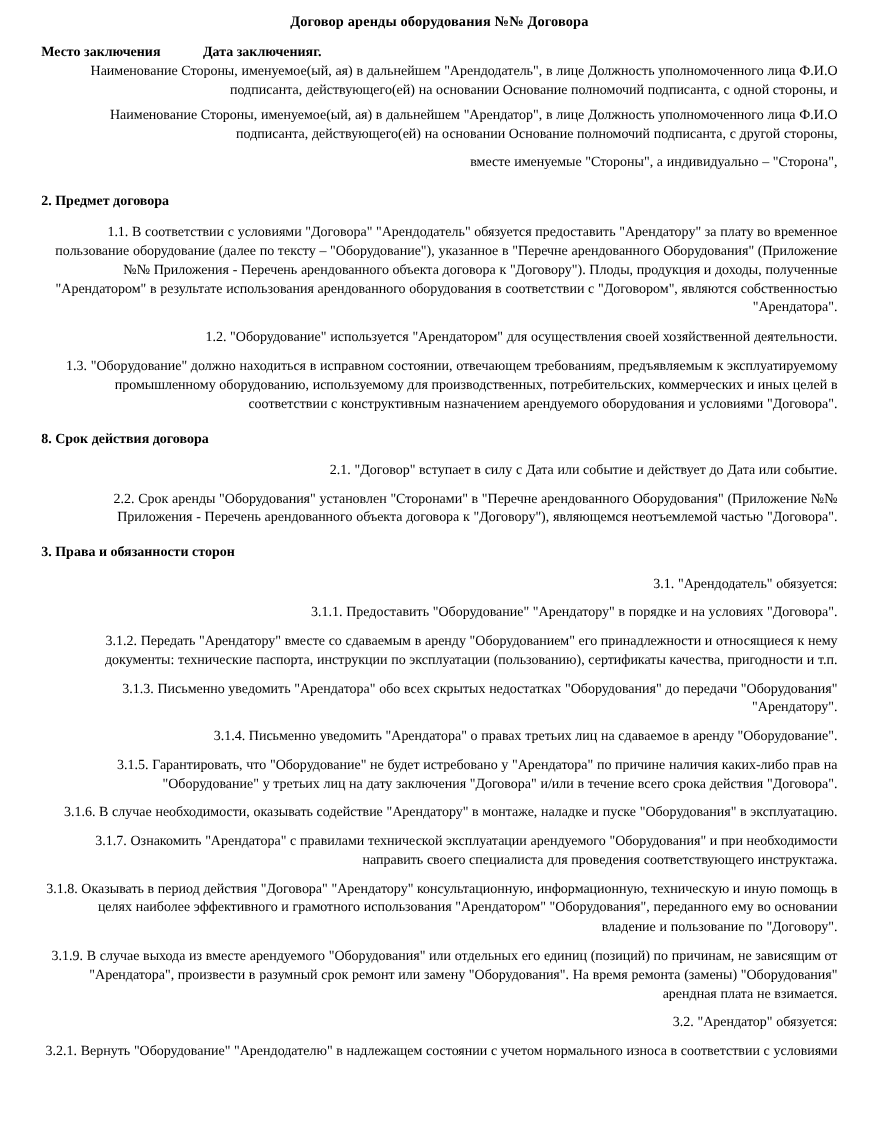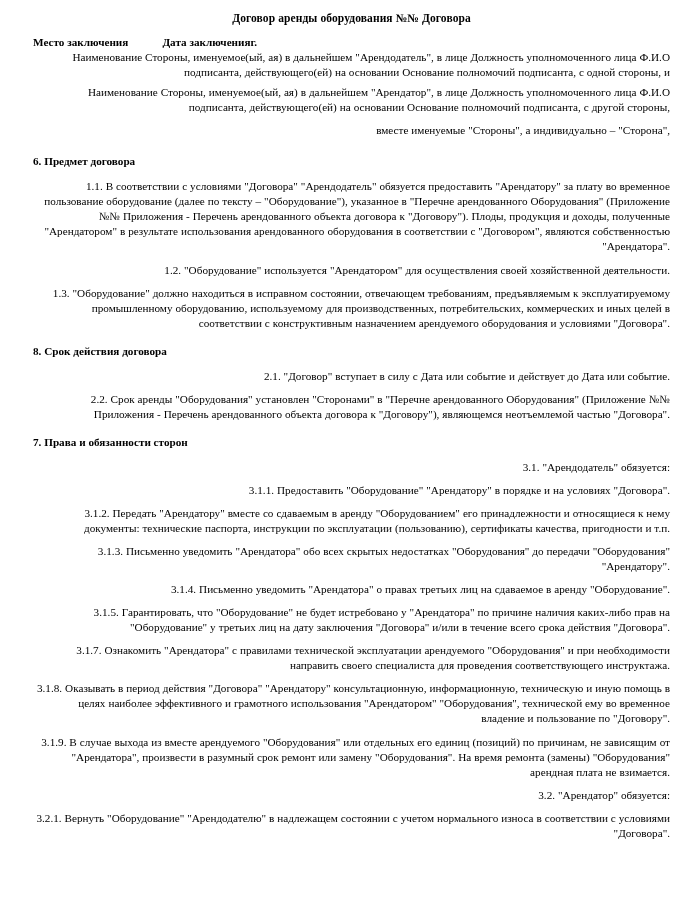--- a/index.html
+++ b/index.html
@@ -79,36 +79,37 @@
 
   <div class="para tight">Наименование Стороны, именуемое(ый, ая) в дальнейшем "Арендодатель", в лице Должность уполномоченного лица Ф.И.О подписанта, действующего(ей) на основании Основание полномочий подписанта, с одной стороны, и</div>
 
   <div class="spacer-sm"></div>
 
   <div class="para">Наименование Стороны, именуемое(ый, ая) в дальнейшем "Арендатор", в лице Должность уполномоченного лица Ф.И.О подписанта, действующего(ей) на основании Основание полномочий подписанта, с другой стороны,</div>
 
   <div class="para">вместе именуемые "Стороны", а индивидуально – "Сторона",</div>
 
 
-  <div class="heading first">6. Предмет договора</div>
+  <div class="heading first">2. Предмет договора</div>
   <div class="para block">1.1. В соответствии с условиями "Договора" "Арендодатель" обязуется предоставить "Арендатору" за плату во временное пользование оборудование (далее по тексту – "Оборудование"), указанное в "Перечне арендованного Оборудования" (Приложение №№ Приложения - Перечень арендованного объекта договора к "Договору"). Плоды, продукция и доходы, полученные "Арендатором" в результате использования арендованного оборудования в соответствии с "Договором", являются собственностью "Арендатора".</div>
   <div class="para block">1.2. "Оборудование" используется "Арендатором" для осуществления своей хозяйственной деятельности.</div>
   <div class="para block">1.3. "Оборудование" должно находиться в исправном состоянии, отвечающем требованиям, предъявляемым к эксплуатируемому промышленному оборудованию, используемому для производственных, потребительских, коммерческих и иных целей в соответствии с конструктивным назначением арендуемого оборудования и условиями "Договора".</div>
 
   <div class="heading">8. Срок действия договора</div>
   <div class="para block">2.1. "Договор" вступает в силу с Дата или событие и действует до Дата или событие.</div>
   <div class="para block">2.2. Срок аренды "Оборудования" установлен "Сторонами" в "Перечне арендованного Оборудования" (Приложение №№ Приложения - Перечень арендованного объекта договора к "Договору"), являющемся неотъемлемой частью "Договора".</div>
 
-  <div class="heading">7. Права и обязанности сторон</div>
+  <div class="heading">3. Права и обязанности сторон</div>
   <div class="para block">3.1. "Арендодатель" обязуется:</div>
   <div class="para block">3.1.1. Предоставить "Оборудование" "Арендатору" в порядке и на условиях "Договора".</div>
   <div class="para block">3.1.2. Передать "Арендатору" вместе со сдаваемым в аренду "Оборудованием" его принадлежности и относящиеся к нему документы: технические паспорта, инструкции по эксплуатации (пользованию), сертификаты качества, пригодности и т.п.</div>
   <div class="para block">3.1.3. Письменно уведомить "Арендатора" обо всех скрытых недостатках "Оборудования" до передачи "Оборудования" "Арендатору".</div>
   <div class="para block">3.1.4. Письменно уведомить "Арендатора" о правах третьих лиц на сдаваемое в аренду "Оборудование".</div>
   <div class="para block">3.1.5. Гарантировать, что "Оборудование" не будет истребовано у "Арендатора" по причине наличия каких-либо прав на "Оборудование" у третьих лиц на дату заключения "Договора" и/или в течение всего срока действия "Договора".</div>
+  <div class="para block">3.1.6. В случае необходимости, оказывать содействие "Арендатору" в монтаже, наладке и пуске "Оборудования" в эксплуатацию.</div>
   <div class="para block">3.1.7. Ознакомить "Арендатора" с правилами технической эксплуатации арендуемого "Оборудования" и при необходимости направить своего специалиста для проведения соответствующего инструктажа.</div>
-  <div class="para block">3.1.8. Оказывать в период действия "Договора" "Арендатору" консультационную, информационную, техническую и иную помощь в целях наиболее эффективного и грамотного использования "Арендатором" "Оборудования", технической ему во временное владение и пользование по "Договору".</div>
+  <div class="para block">3.1.8. Оказывать в период действия "Договора" "Арендатору" консультационную, информационную, техническую и иную помощь в целях наиболее эффективного и грамотного использования "Арендатором" "Оборудования", переданного ему во основании владение и пользование по "Договору".</div>
   <div class="para block">3.1.9. В случае выхода из вместе арендуемого "Оборудования" или отдельных его единиц (позиций) по причинам, не зависящим от "Арендатора", произвести в разумный срок ремонт или замену "Оборудования". На время ремонта (замены) "Оборудования" арендная плата не взимается.</div>
   <div class="para block">3.2. "Арендатор" обязуется:</div>
   <div class="para block">3.2.1. Вернуть "Оборудование" "Арендодателю" в надлежащем состоянии с учетом нормального износа в соответствии с условиями "Договора".</div>
   <div class="para block">3.2.2. Обеспечить сохранность "Оборудования" с момента передачи "Оборудования" "Арендатору" и до возврата "Оборудования" "Арендодателю".</div>
 
 </div>
 
 </body></html>

